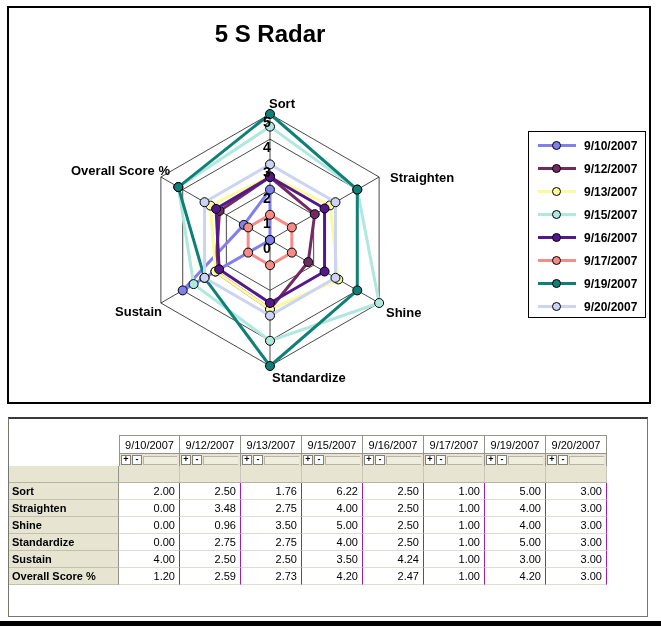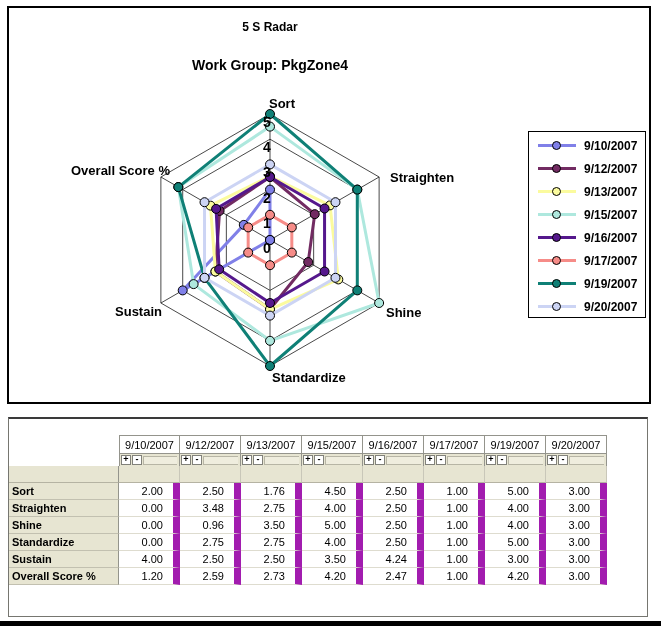--- a/index.html
+++ b/index.html
@@ -1,20 +1,20 @@
 <!DOCTYPE html>
 <html><head>
 <meta charset="utf-8">
 <style>
   html,body{margin:0;padding:0;background:#fff;}
   #page{position:relative;width:661px;height:628px;background:#fff;font-family:"Liberation Sans",sans-serif;overflow:hidden;}
 
   
   #chart-box{position:absolute;left:7px;top:6px;width:644px;height:398px;border:2px solid #000;background:#fff;box-sizing:border-box;}
-  #chart-title{position:absolute;top:12px;left:0;width:522px;text-align:center;font-size:12px;font-weight:bold;color:#000;}
+  #chart-title{position:absolute;top:12px;left:0;width:522px;text-align:center;font-size:24px;font-weight:bold;color:#000;}
   #chart-subtitle{position:absolute;top:49px;left:0;width:522px;text-align:center;font-size:14px;font-weight:bold;color:#000;}
   #radar-svg{position:absolute;left:0;top:0;width:640px;height:394px;}
 
   
   #legend{position:absolute;left:519px;top:123px;width:118px;height:187px;border:1px solid #000;background:#fff;box-sizing:border-box;padding-top:2px;}
   .legend-item{display:flex;align-items:center;height:23px;padding-left:9px;}
   .legend-swatch{position:relative;width:38px;height:9px;flex:0 0 38px;}
   .legend-line{position:absolute;left:0;right:0;top:3px;height:3px;}
   .legend-dot{position:absolute;left:14px;top:0;width:9px;height:9px;border:1px solid #000;border-radius:50%;box-sizing:border-box;}
   .legend-label{margin-left:8px;font-size:12px;font-weight:bold;color:#000;white-space:nowrap;}
@@ -39,32 +39,31 @@
 
   .pm-cell{width:61px;flex:0 0 61px;box-sizing:border-box;background:#E7E5D2;border-right:1px solid #94948c;display:flex;align-items:center;gap:1px;padding-left:1px;}
   .pm-cell.first{border-left:1px solid #94948c;}
   .pm-btn{width:10px;height:10px;flex:0 0 10px;background:#fff;border:1px solid #81817a;box-sizing:border-box;font-size:9px;font-weight:bold;line-height:7px;text-align:center;color:#000;padding:0;cursor:default;}
   .pm-strip{flex:1;height:9px;background:#EFEDDE;border:1px solid #b7b5a5;border-right:none;margin-right:2px;box-sizing:border-box;}
 
   .blank-label{width:110px;flex:0 0 110px;background:#E7E5D2;border-right:1px solid #94948c;border-bottom:1px solid #b5b3a3;box-sizing:border-box;}
   .blank-cell{width:61px;flex:0 0 61px;background:#E7E5D2;border-right:1px solid #c9c7b9;border-bottom:1px solid #b5b3a3;box-sizing:border-box;}
 
   .label-cell{width:110px;flex:0 0 110px;background:#E7E5D2;border-right:1px solid #94948c;border-bottom:1px solid #c2c0b0;box-sizing:border-box;font-size:11px;font-weight:bold;color:#000;display:flex;align-items:center;padding-left:3px;}
-  .value-cell{width:61px;flex:0 0 61px;background:#fff;border-right:7px solid #a21caf;border-bottom:1px solid #dedccf;box-sizing:border-box;font-size:11px;color:#000;display:flex;align-items:center;justify-content:flex-end;padding-right:10px;}
+  .value-cell{width:61px;flex:0 0 61px;background:#fff;border-right:1px solid #a21caf;border-bottom:1px solid #dedccf;box-sizing:border-box;font-size:11px;color:#000;display:flex;align-items:center;justify-content:flex-end;padding-right:4px;}
 
   #bottom-bar{position:absolute;left:0;top:621px;width:661px;height:5px;background:#000;}
 </style>
 </head>
 <body>
 
 <div id="page">
 
   <div id="chart-box">
     <div id="chart-title">5 S Radar</div>
-    <div id="chart-subtitle">Work Group: PkgZone4</div>
     <svg id="radar-svg" viewBox="0 0 640 394">
         <polygon points="261,206.8 282.8238401753679,219.4 282.8238401753679,244.6 261,257.2 239.17615982463215,244.60000000000002 239.17615982463215,219.4" fill="none" stroke="#1a1a1a" stroke-width="0.8"></polygon>
         <polygon points="261,181.6 304.6476803507357,206.79999999999998 304.6476803507357,257.2 261,282.4 217.3523196492643,257.20000000000005 217.3523196492643,206.79999999999998" fill="none" stroke="#1a1a1a" stroke-width="0.8"></polygon>
         <polygon points="261,156.4 326.4715205261035,194.2 326.4715205261036,269.79999999999995 261,307.6 195.52847947389648,269.8 195.52847947389645,194.2" fill="none" stroke="#1a1a1a" stroke-width="0.8"></polygon>
         <polygon points="261,131.2 348.2953607014714,181.59999999999997 348.29536070147145,282.4 261,332.8 173.7046392985286,282.40000000000003 173.70463929852858,181.59999999999997" fill="none" stroke="#1a1a1a" stroke-width="0.8"></polygon>
         <polygon points="261,106 370.1192008768393,169 370.1192008768393,295 261,358 151.88079912316078,295.00000000000006 151.88079912316073,169" fill="none" stroke="#1a1a1a" stroke-width="0.8"></polygon>
         <line x1="261" y1="232" x2="261" y2="106" stroke="#1a1a1a" stroke-width="0.8"></line>
         <line x1="261" y1="232" x2="370.1192008768393" y2="169" stroke="#1a1a1a" stroke-width="0.8"></line>
         <line x1="261" y1="232" x2="370.1192008768393" y2="295" stroke="#1a1a1a" stroke-width="0.8"></line>
         <line x1="261" y1="232" x2="261" y2="358" stroke="#1a1a1a" stroke-width="0.8"></line>
@@ -274,21 +273,21 @@
         <div class="blank-cell"></div>
         <div class="blank-cell"></div>
         <div class="blank-cell"></div>
         <div class="filler"></div>
       </div>
       <div class="trow drow">
         <div class="label-cell">Sort</div>
         <div class="value-cell">2.00</div>
         <div class="value-cell">2.50</div>
         <div class="value-cell">1.76</div>
-        <div class="value-cell">4.50</div>
+        <div class="value-cell">6.22</div>
         <div class="value-cell">2.50</div>
         <div class="value-cell">1.00</div>
         <div class="value-cell">5.00</div>
         <div class="value-cell">3.00</div>
         <div class="filler"></div>
       </div>
       <div class="trow drow">
         <div class="label-cell">Straighten</div>
         <div class="value-cell">0.00</div>
         <div class="value-cell">3.48</div>

